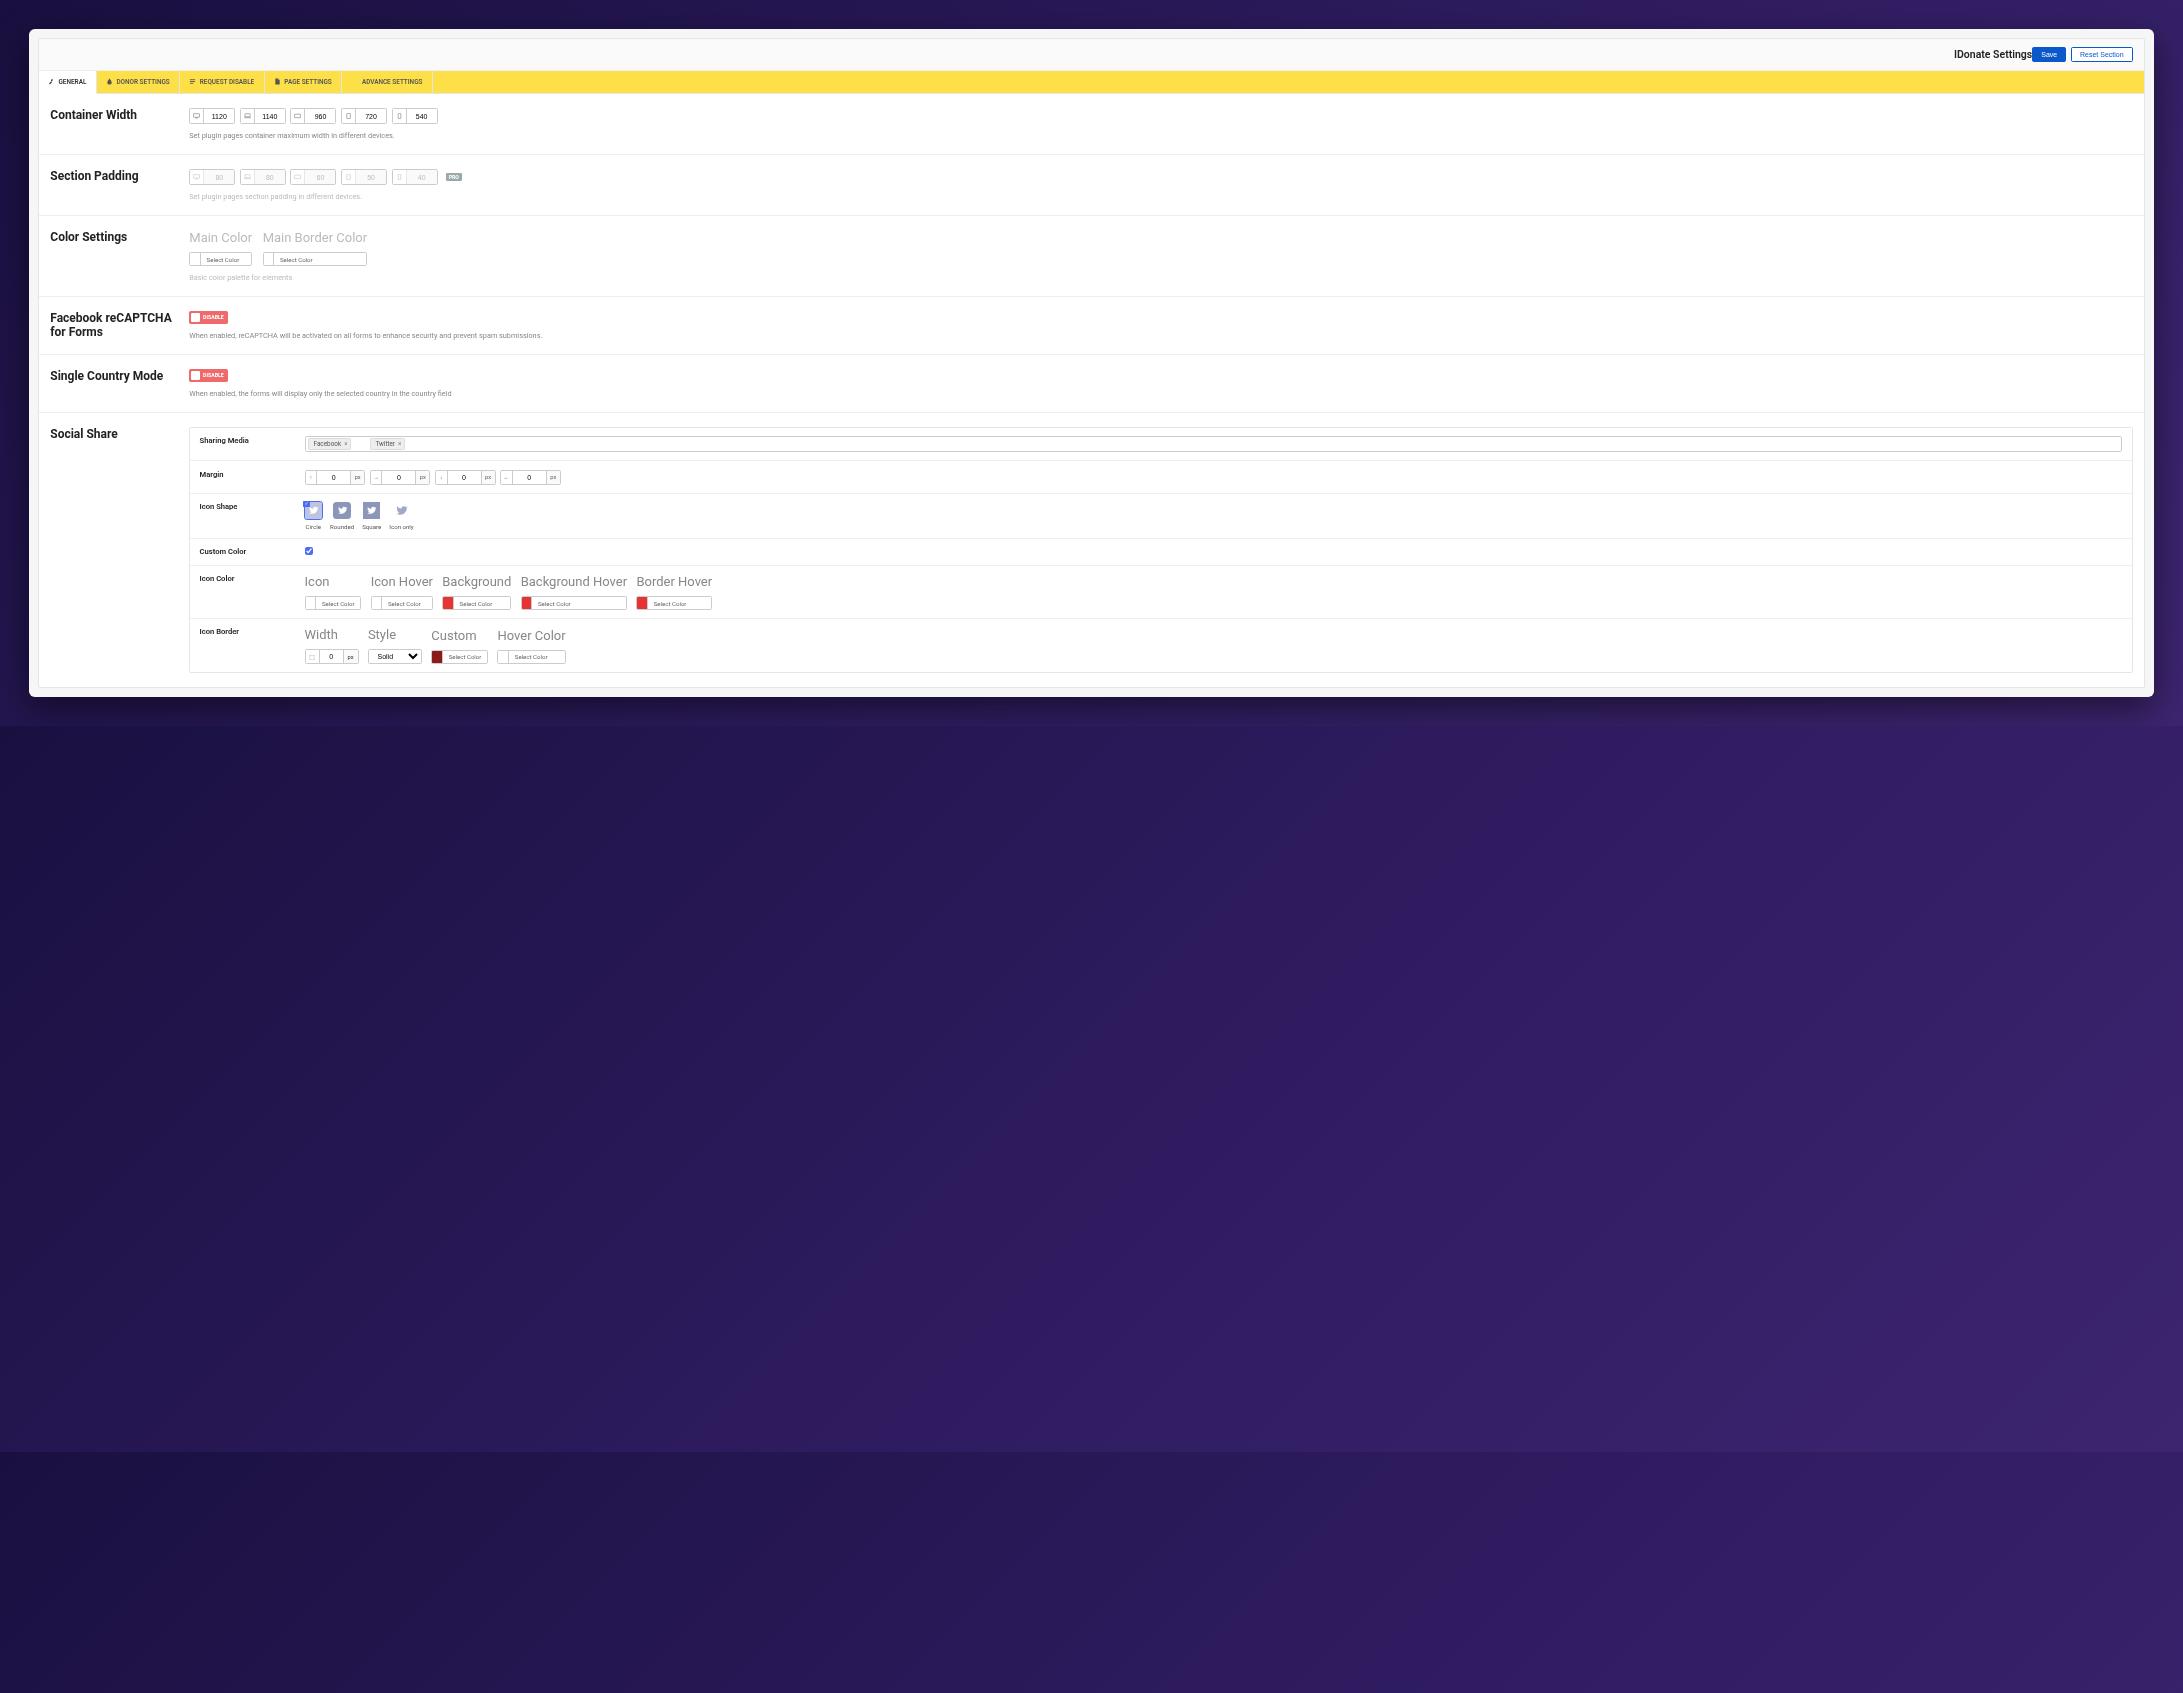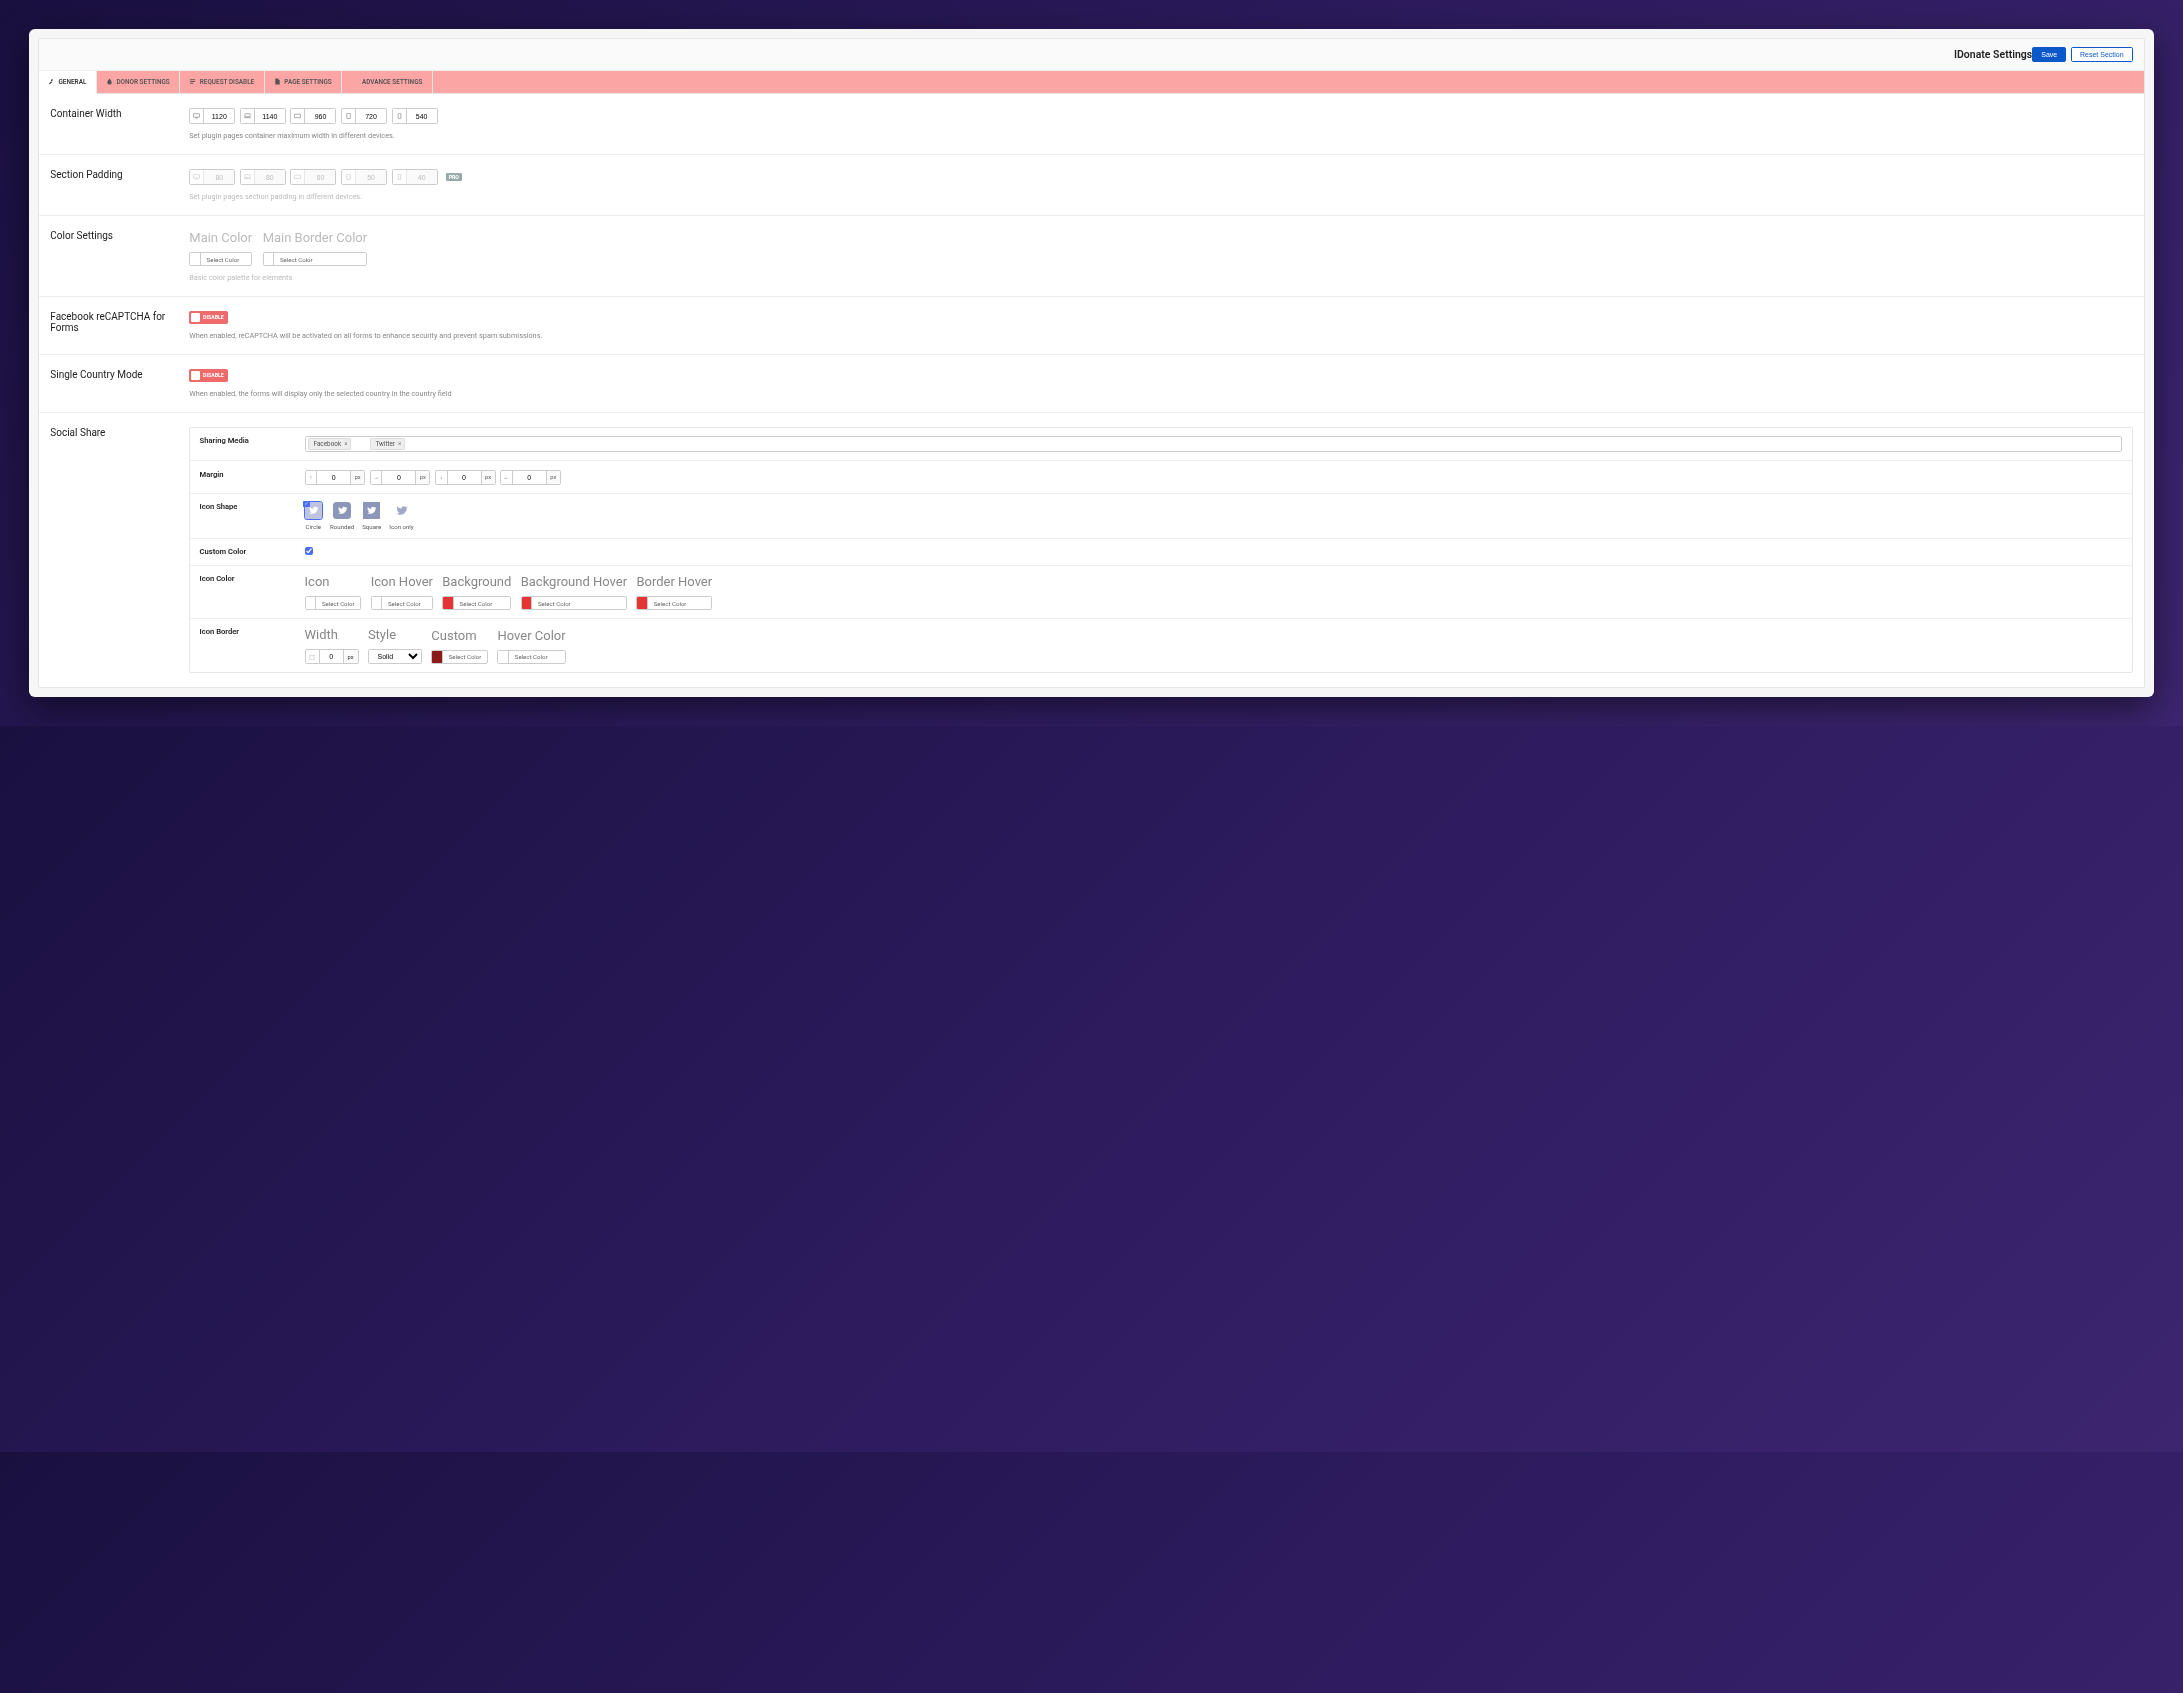--- a/index.html
+++ b/index.html
@@ -20,27 +20,27 @@
 .panel { background:#fff; border:0.6px solid #e5e5e5; border-radius:1.2px; }
 .header {
   display:flex; justify-content:flex-end; align-items:center;
   padding: 8.1px 11.6px; background:#fafafa; border-bottom:0.6px solid #eee;
 }
 .header h1 { font-size:10.5px; font-weight:600; color:#222; }
 .header-actions { display:flex; gap:4.6px }
 .btn { border:0.6px solid; border-radius:1.7px; padding:2.9px 8.1px; font-size:7px; cursor:pointer; background:#fff }
 .btn-primary { background:#0a58ca; border-color:#0a58ca; color:#fff; font-weight:500 }
 .btn-outline { border-color:#0a58ca; color:#0a58ca; background:#fff }
-.tabs { display:flex; background:#fca5a5; border-bottom:0.6px solid #e5e5e5 }
+.tabs { display:flex; background:#fde047; border-bottom:0.6px solid #e5e5e5 }
 .tab { padding:7px 9.3px; font-size:6.4px; font-weight:600; color:#555; cursor:pointer; display:flex; align-items:center; gap:3.5px; border-right:0.6px solid #e5e5e5 }
 .tab.active { background:#fff; color:#333; border-bottom:0.6px solid #fff; margin-bottom:-0.6px }
 .tab svg { width:7px; height:7px }
 .section { display:grid; grid-template-columns:139px 1fr; padding:14px 11.6px; border-bottom:0.6px solid #eee }
 .section:last-child { border-bottom:none }
-.section-label { font-size:10px; font-weight:400; color:#222 }
+.section-label { font-size:12px; font-weight:700; color:#222 }
 .section-body {}
 .desc { color:#888; font-size:7.3px; margin-top:7px }
 .disabled-section .desc, .disabled-section .sublabel { color:#bbb }
 .disabled-section .input-group { opacity:1 }
 .disabled-section .num-input, .disabled-section .icon-box { border-color:#e8e8e8; color:#bbb }
 .input-row { display:flex; gap:4.6px; align-items:center; flex-wrap:wrap }
 .input-group { display:flex; border:0.6px solid #ccc; border-radius:1.7px; overflow:hidden; height:16px }
 .icon-box { width:14px; display:flex; align-items:center; justify-content:center; border-right:0.6px solid #ccc; background:#fff; color:#666 }
 .icon-box svg { width:7px; height:5.8px }
 .num-input { width:30px; border:none; text-align:center; font-size:7px; padding:0; outline:none }

